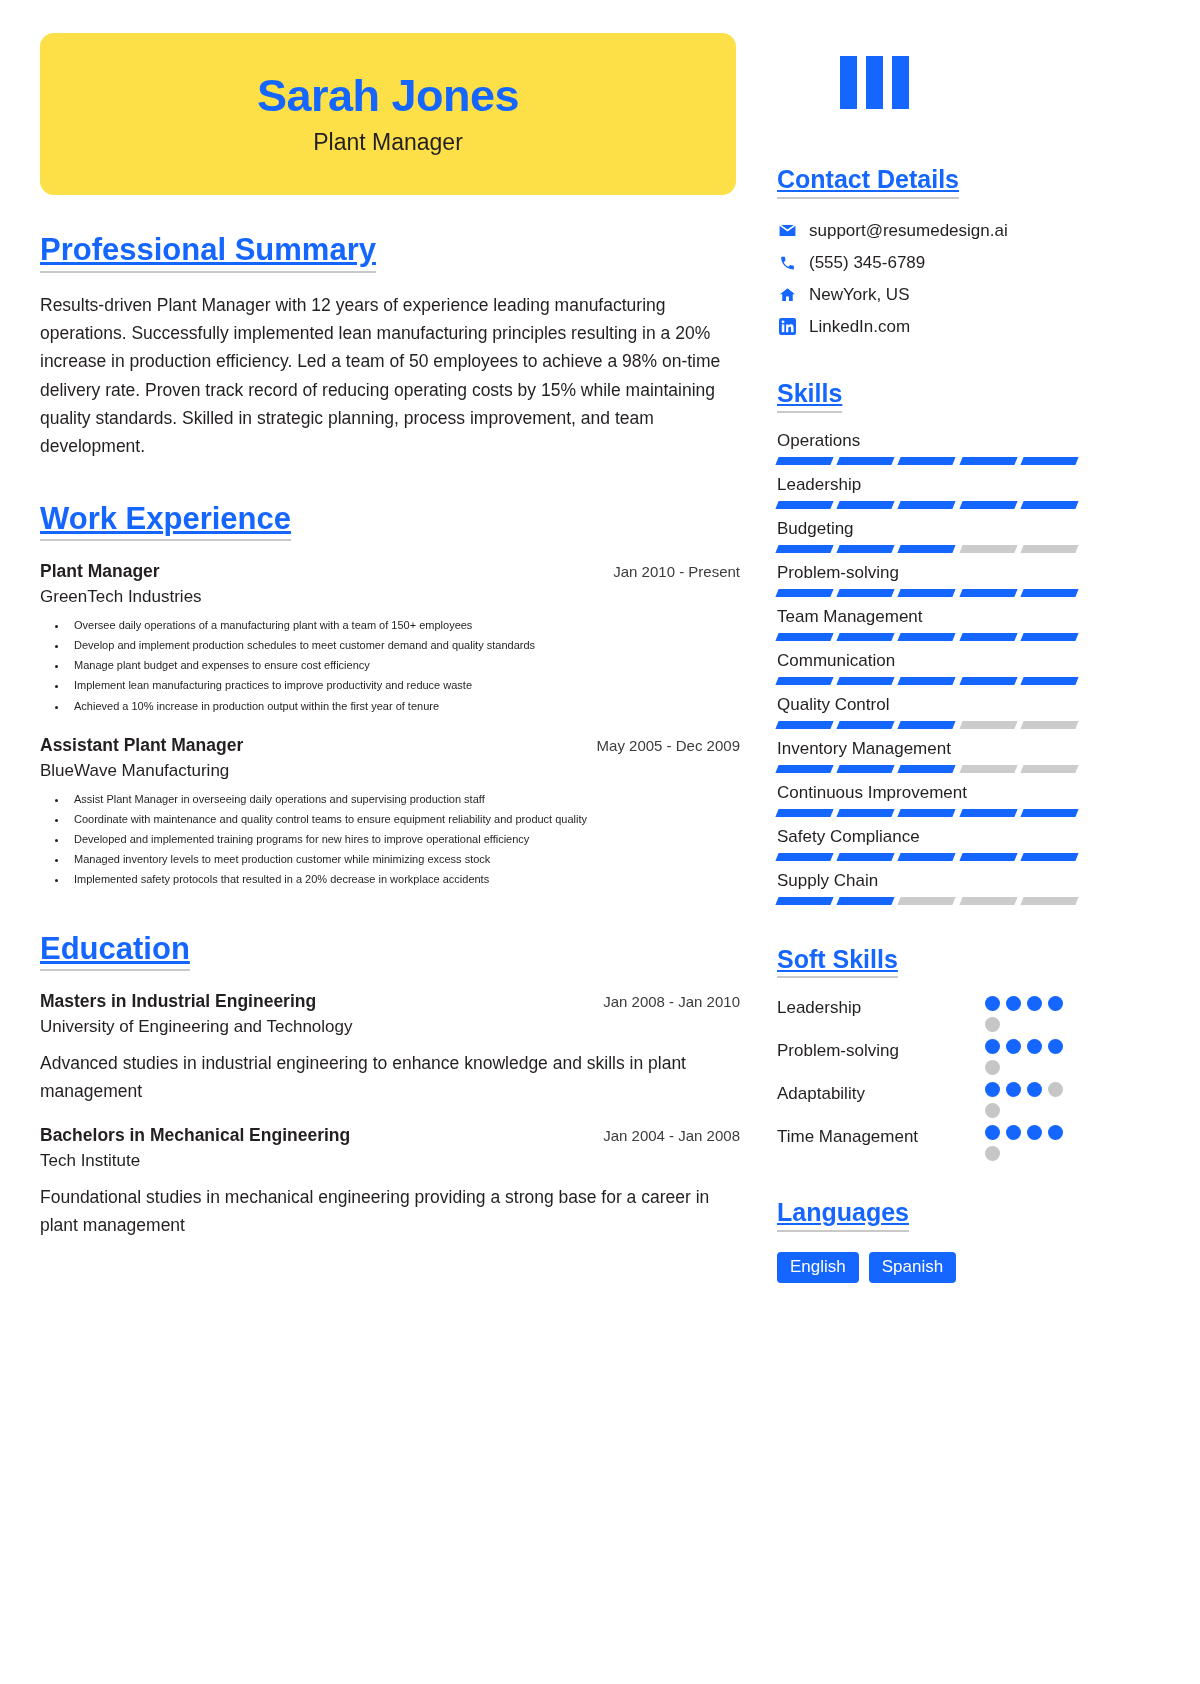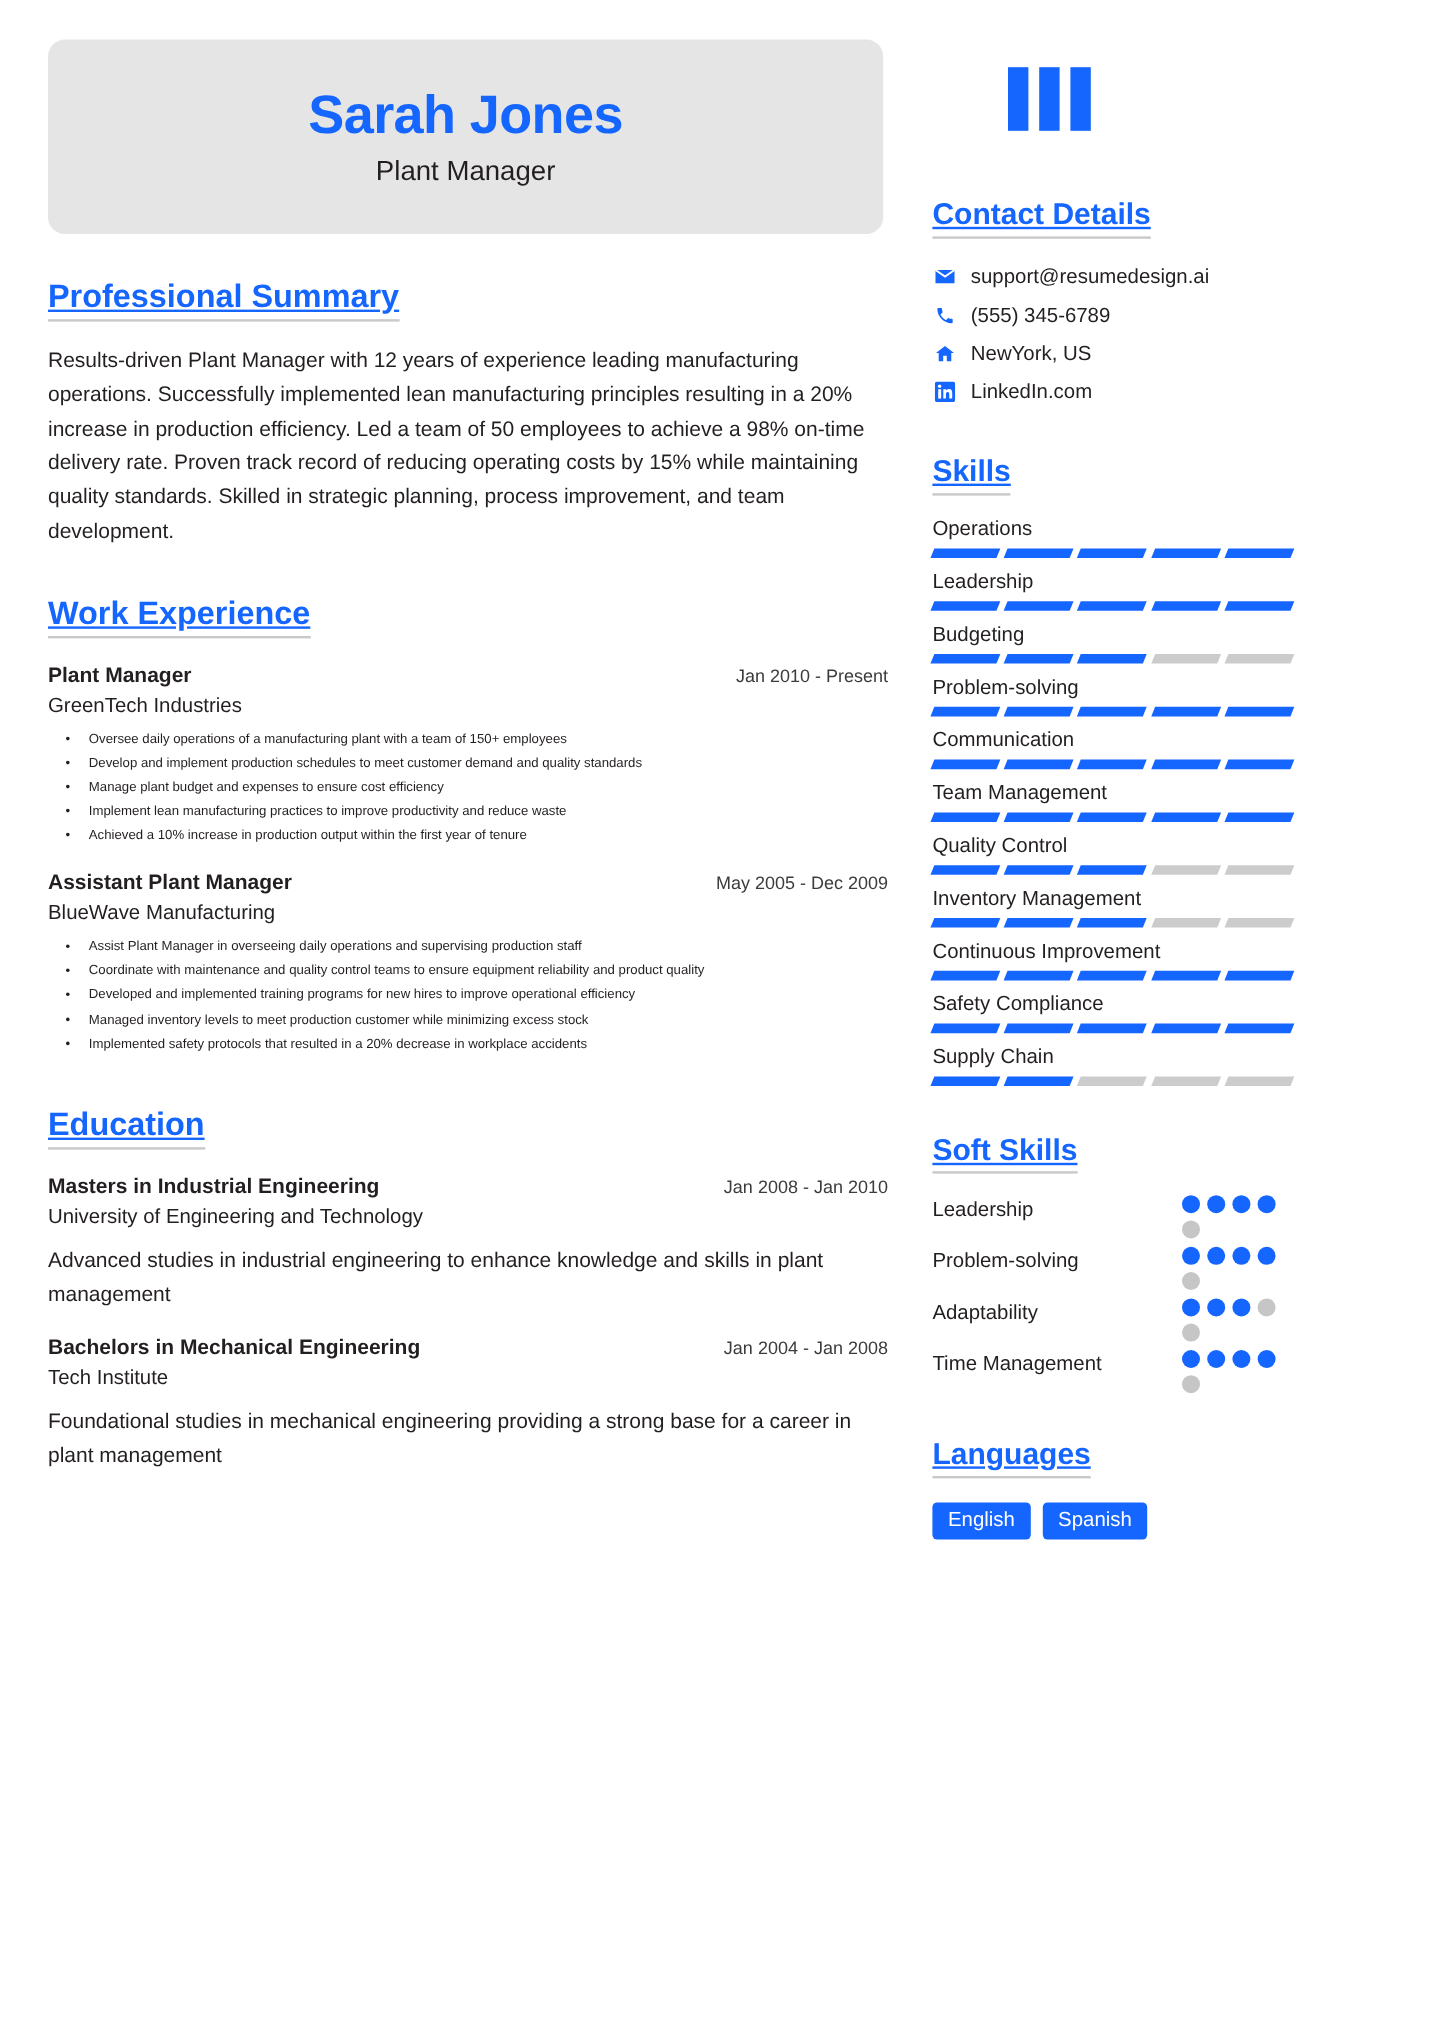--- a/index.html
+++ b/index.html
@@ -8,37 +8,37 @@
     width:1200px; height:1684px;
     font-family:"Liberation Sans", sans-serif;
     color:#231f20;
     position:relative;
     overflow:hidden;
   }
   .page { width:1200px; height:1684px; position:relative; }
 
   
   .header-band { position:absolute; left:40px; top:33px; width:696px; height:162px;
-     background:#e5e5e5; border-radius:14px; display:flex; flex-direction:column;
+     background:#fde047; border-radius:14px; display:flex; flex-direction:column;
      align-items:center; justify-content:center; }
   .cand-name { font-size:45px; font-weight:bold; color:#1565ff; letter-spacing:-0.5px; line-height:1.05; }
   .cand-role { font-size:23px; color:#231f20; margin-top:9px; }
 
   
   .logo { position:absolute; left:840px; top:56px; display:flex; gap:9px; }
   .logo span { display:block; width:17px; height:53px; background:#1565ff; }
 
   
   .left-col  { position:absolute; left:40px;  top:232px; width:700px; }
   .right-col { position:absolute; left:777px; top:165px; width:300px; }
 
   
   .sec-h { color:#1565ff; font-weight:bold; line-height:1.15; display:inline-block;
            border-bottom:2px solid #c9c9c9; padding-bottom:3px;text-decoration:underline; }
-  .left-col .sec-h  { font-size:27px; }
+  .left-col .sec-h  { font-size:31px; }
   .right-col .sec-h { font-size:25px; }
 
   .sec { margin-bottom:0; }
   .summary-text { font-size:17.5px; line-height:1.62; margin-top:18px; color:#231f20; }
 
   
   .entry { margin-top:20px; }
   .entry-head { display:flex; justify-content:space-between; align-items:baseline; }
   .entry-title { font-size:17.5px; font-weight:bold; color:#231f20; }
   .entry-date  { font-size:15px; color:#3c3c3c; white-space:nowrap; padding-left:14px; }
@@ -246,31 +246,31 @@
             <div class="skill-name">Problem-solving</div>
      <div class="skill-bar">
               <i class="on"></i>
               <i class="on"></i>
               <i class="on"></i>
               <i class="on"></i>
               <i class="on"></i>
             </div>
           </div>
           <div class="skill">
+            <div class="skill-name">Team Management</div>
+     <div class="skill-bar">
+              <i class="on"></i>
+              <i class="on"></i>
+              <i class="on"></i>
+              <i class="on"></i>
+              <i class="on"></i>
+            </div>
+          </div>
+          <div class="skill">
             <div class="skill-name">Communication</div>
-     <div class="skill-bar">
-              <i class="on"></i>
-              <i class="on"></i>
-              <i class="on"></i>
-              <i class="on"></i>
-              <i class="on"></i>
-            </div>
-          </div>
-          <div class="skill">
-            <div class="skill-name">Team Management</div>
      <div class="skill-bar">
               <i class="on"></i>
               <i class="on"></i>
               <i class="on"></i>
               <i class="on"></i>
               <i class="on"></i>
             </div>
           </div>
           <div class="skill">
             <div class="skill-name">Quality Control</div>

